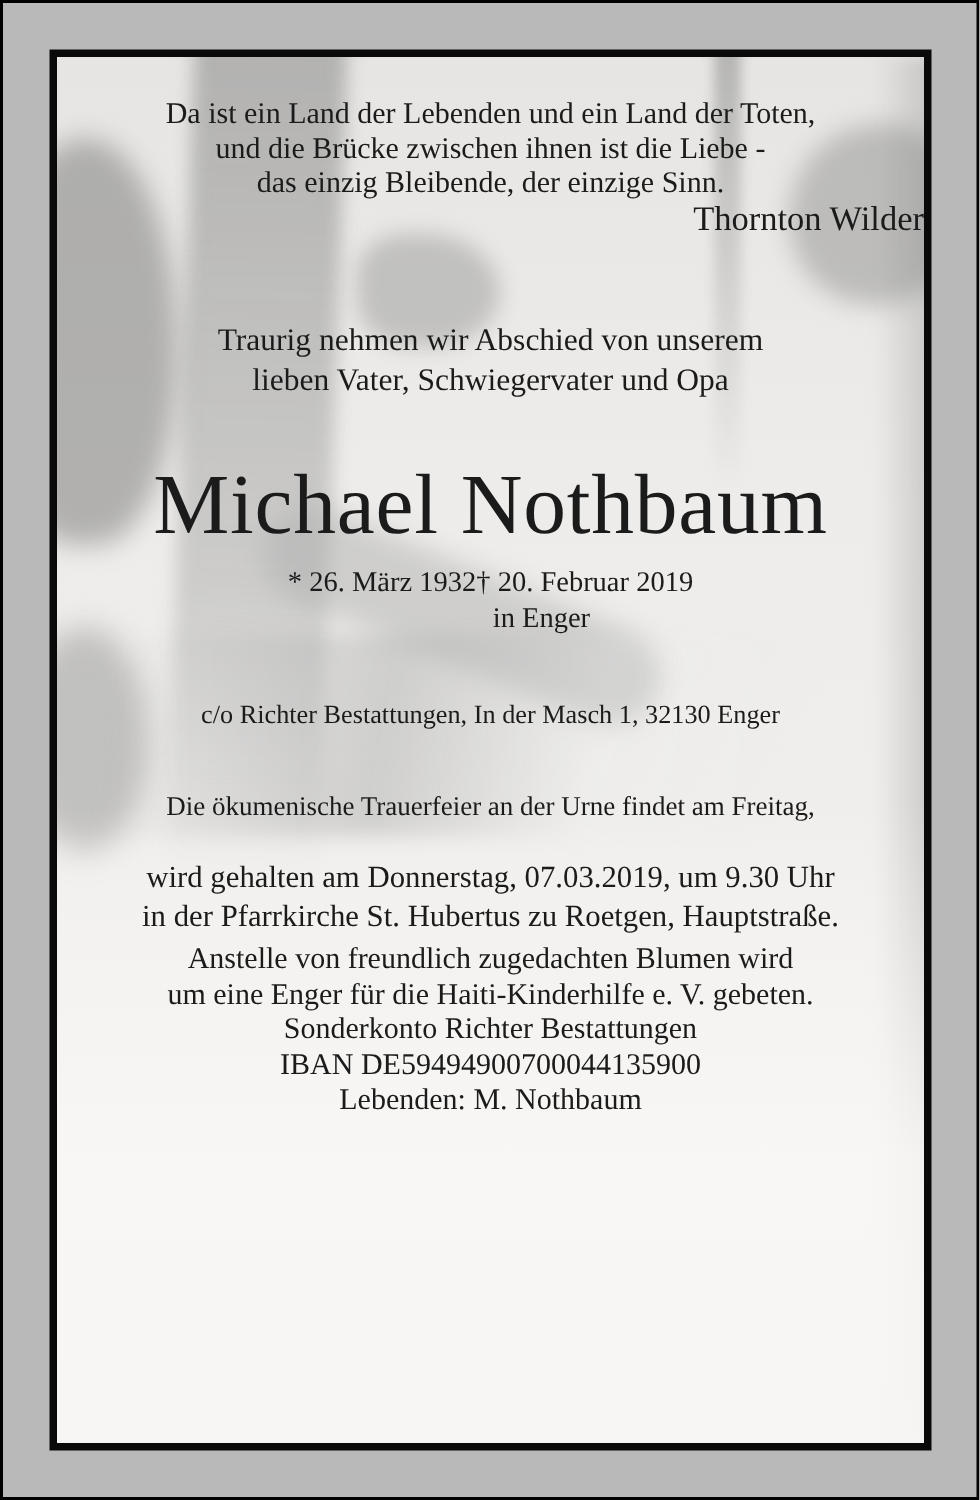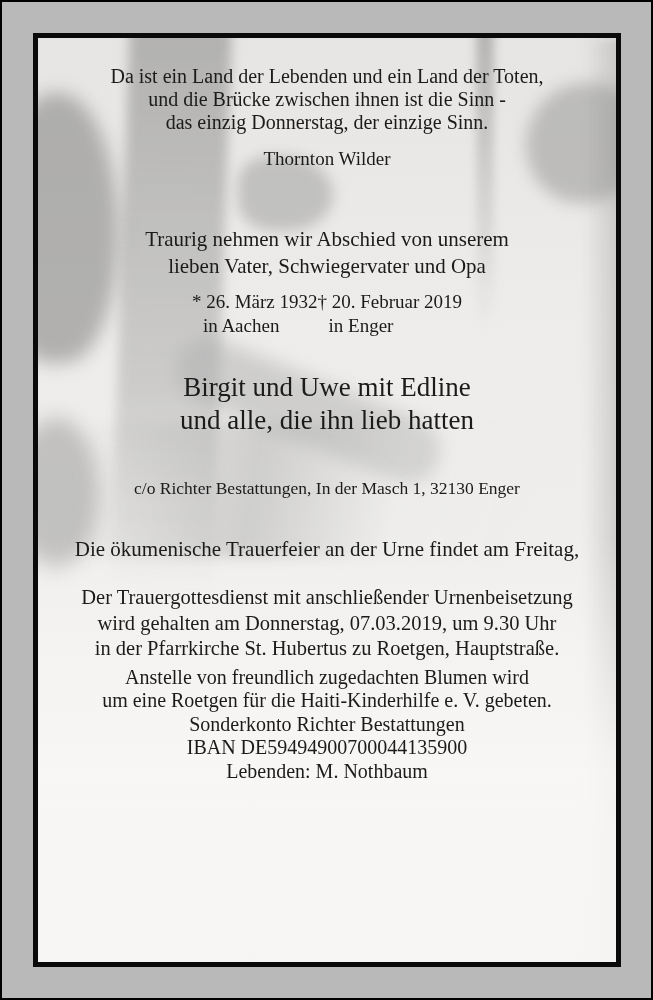--- a/index.html
+++ b/index.html
@@ -35,29 +35,29 @@
 
   
   .content {
     position: absolute; inset: 0;
     padding-top: 27px;
     text-align: center;
     font-family: "Liberation Serif", serif;
     color: #1b1b1b;
   }
   .quote    { font-size: 20px;   line-height: 23px; }
-  .author   { margin-top: 13px;  font-size: 19px;   line-height: 23px; }
+  .author   {  font-size: 23px;   line-height: 23px; text-align: right; }
   .intro    { margin-top: 56px;  font-size: 21px;   line-height: 27px; }
   .name     { margin-top: 40px;  font-size: 57px;   line-height: 60px; font-weight: 400; letter-spacing: .5px; white-space: nowrap; }
   .dates    { margin-top: 10px;  display: flex; justify-content: center; 
               font-size: 19px;   line-height: 24px; text-align: left; }
   .date-col .place { padding-left: 11px; }
   .mourners { margin-top: 33px;  font-size: 27px;   line-height: 33px; }
   .address  { margin-top: 40px;  font-size: 17.5px; line-height: 23px; }
-  .service1 { margin-top: 37px;  font-size: 21px; line-height: 25px; }
+  .service1 { margin-top: 37px;  font-size: 18px; line-height: 25px; }
   .service2 { margin-top: 23px;  font-size: 20.5px; line-height: 25.5px; }
   .donation { margin-top: 4px;  font-size: 20px;   line-height: 23.5px; }
 </style>
 </head>
 <body>
 
 <div class="scan">
   <div class="frame">
 
     <div class="photo">
@@ -70,65 +70,60 @@
       <div class="trunk-right"></div>
       <div class="edge-right"></div>
       <div class="path-streak"></div>
       <div class="bottom-fade"></div>
     </div>
 
     <div class="content">
 
       <div class="quote">
         <div>Da ist ein Land der Lebenden und ein Land der Toten,</div>
-        <div>und die Brücke zwischen ihnen ist die Sinn -</div>
-        <div>das einzig Donnerstag, der einzige Sinn.</div>
+        <div>und die Brücke zwischen ihnen ist die Liebe -</div>
+        <div>das einzig Bleibende, der einzige Sinn.</div>
       </div>
 
       <div class="author">Thornton Wilder</div>
 
       <div class="intro">
         <div>Traurig nehmen wir Abschied von unserem</div>
         <div>lieben Vater, Schwiegervater und Opa</div>
       </div>
 
+      <div class="name">Michael Nothbaum</div>
 
       <div class="dates">
         <div class="date-col">
           <div>* 26. März 1932</div>
-          <div class="place">in Aachen</div>
         </div>
         <div class="date-col">
           <div>† 20. Februar 2019</div>
           <div class="place">in Enger</div>
         </div>
       </div>
 
-      <div class="mourners">
-        <div>Birgit und Uwe mit Edline</div>
-        <div>und alle, die ihn lieb hatten</div>
-      </div>
 
       <div class="address">
         <div>c/o Richter Bestattungen, In der Masch 1, 32130 Enger</div>
       </div>
 
       <div class="service1">
         <div>Die ökumenische Trauerfeier an der Urne findet am Freitag,</div>
       </div>
 
       <div class="service2">
-        <div>Der Trauergottesdienst mit anschließender Urnenbeisetzung</div>
         <div>wird gehalten am Donnerstag, 07.03.2019, um 9.30 Uhr</div>
         <div>in der Pfarrkirche St. Hubertus zu Roetgen, Hauptstraße.</div>
       </div>
 
       <div class="donation">
         <div>Anstelle von freundlich zugedachten Blumen wird</div>
-        <div>um eine Roetgen für die Haiti-Kinderhilfe e. V. gebeten.</div>
+        <div>um eine Enger für die Haiti-Kinderhilfe e. V. gebeten.</div>
         <div>Sonderkonto Richter Bestattungen</div>
         <div>IBAN DE59494900700044135900</div>
         <div>Lebenden: M. Nothbaum</div>
       </div>
 
     </div>
   </div>
 </div>
 
 </body></html>

